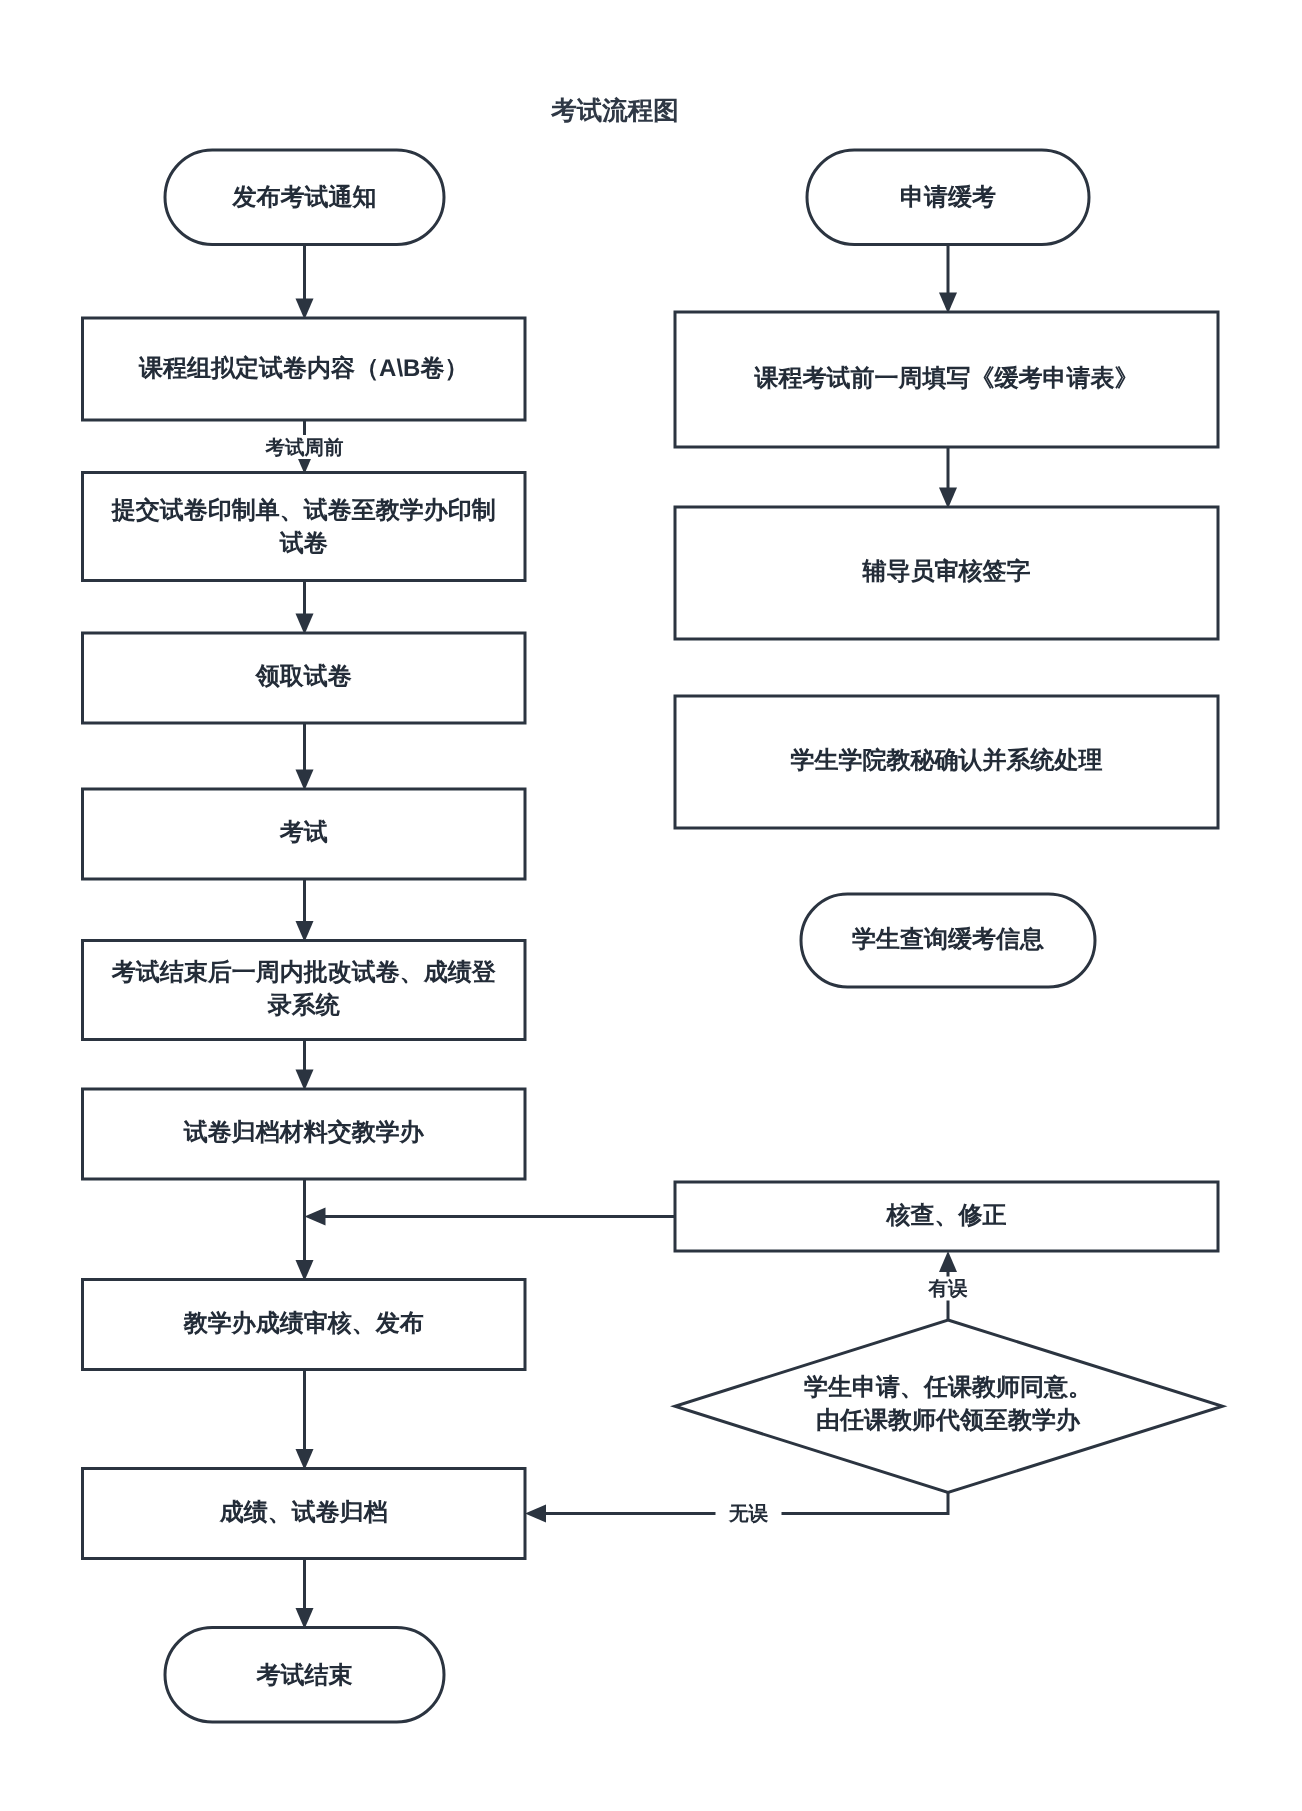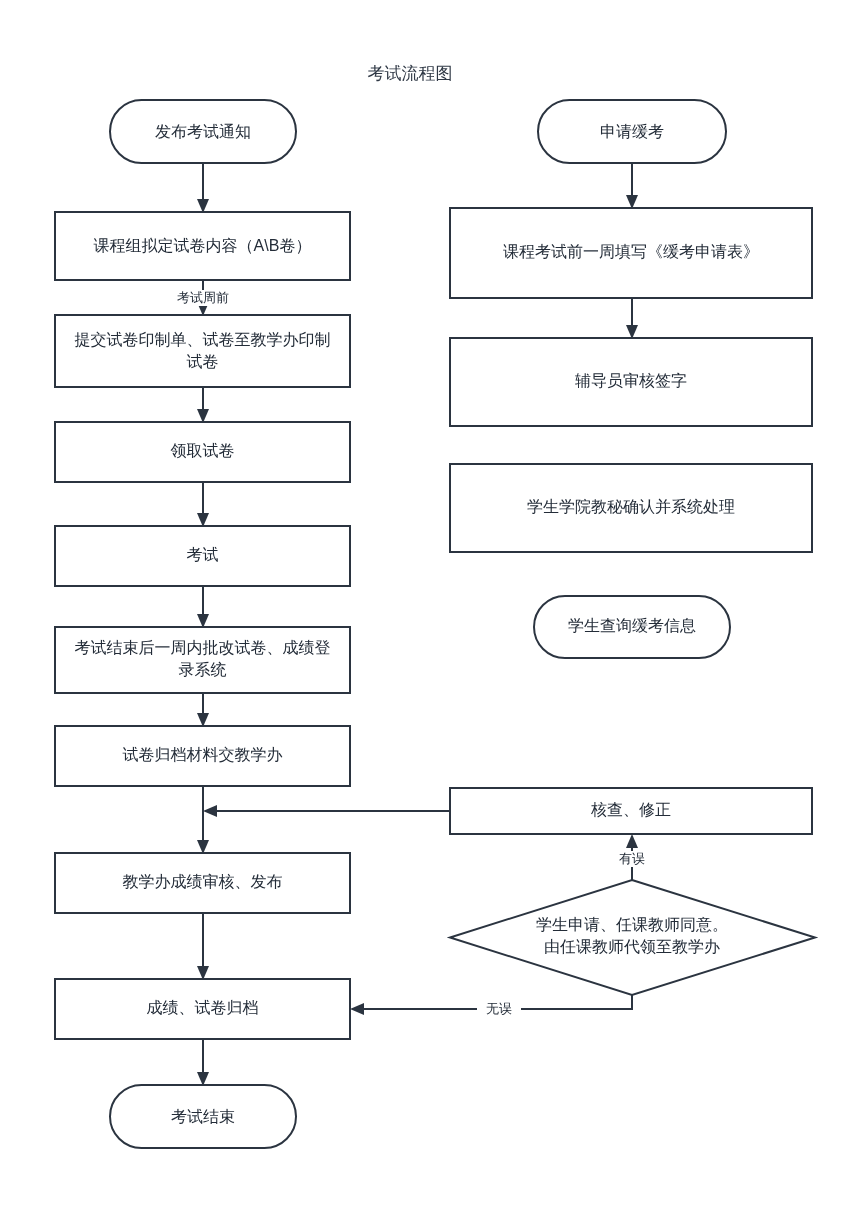--- a/index.html
+++ b/index.html
@@ -11,20 +11,21 @@
     width: 868px;
     height: 1207px;
     font-family: "Liberation Sans", "DejaVu Sans", sans-serif;
     color: #1f2733;
     overflow: hidden;
   }
   #flow-root {
     position: relative;
     width: 868px;
     height: 1207px;
+    font-weight: bold;
   }
   svg#flow-svg {
     position: absolute;
     left: 0;
     top: 0;
     width: 868px;
     height: 1207px;
   }
   .node-shape {
     fill: #ffffff;

